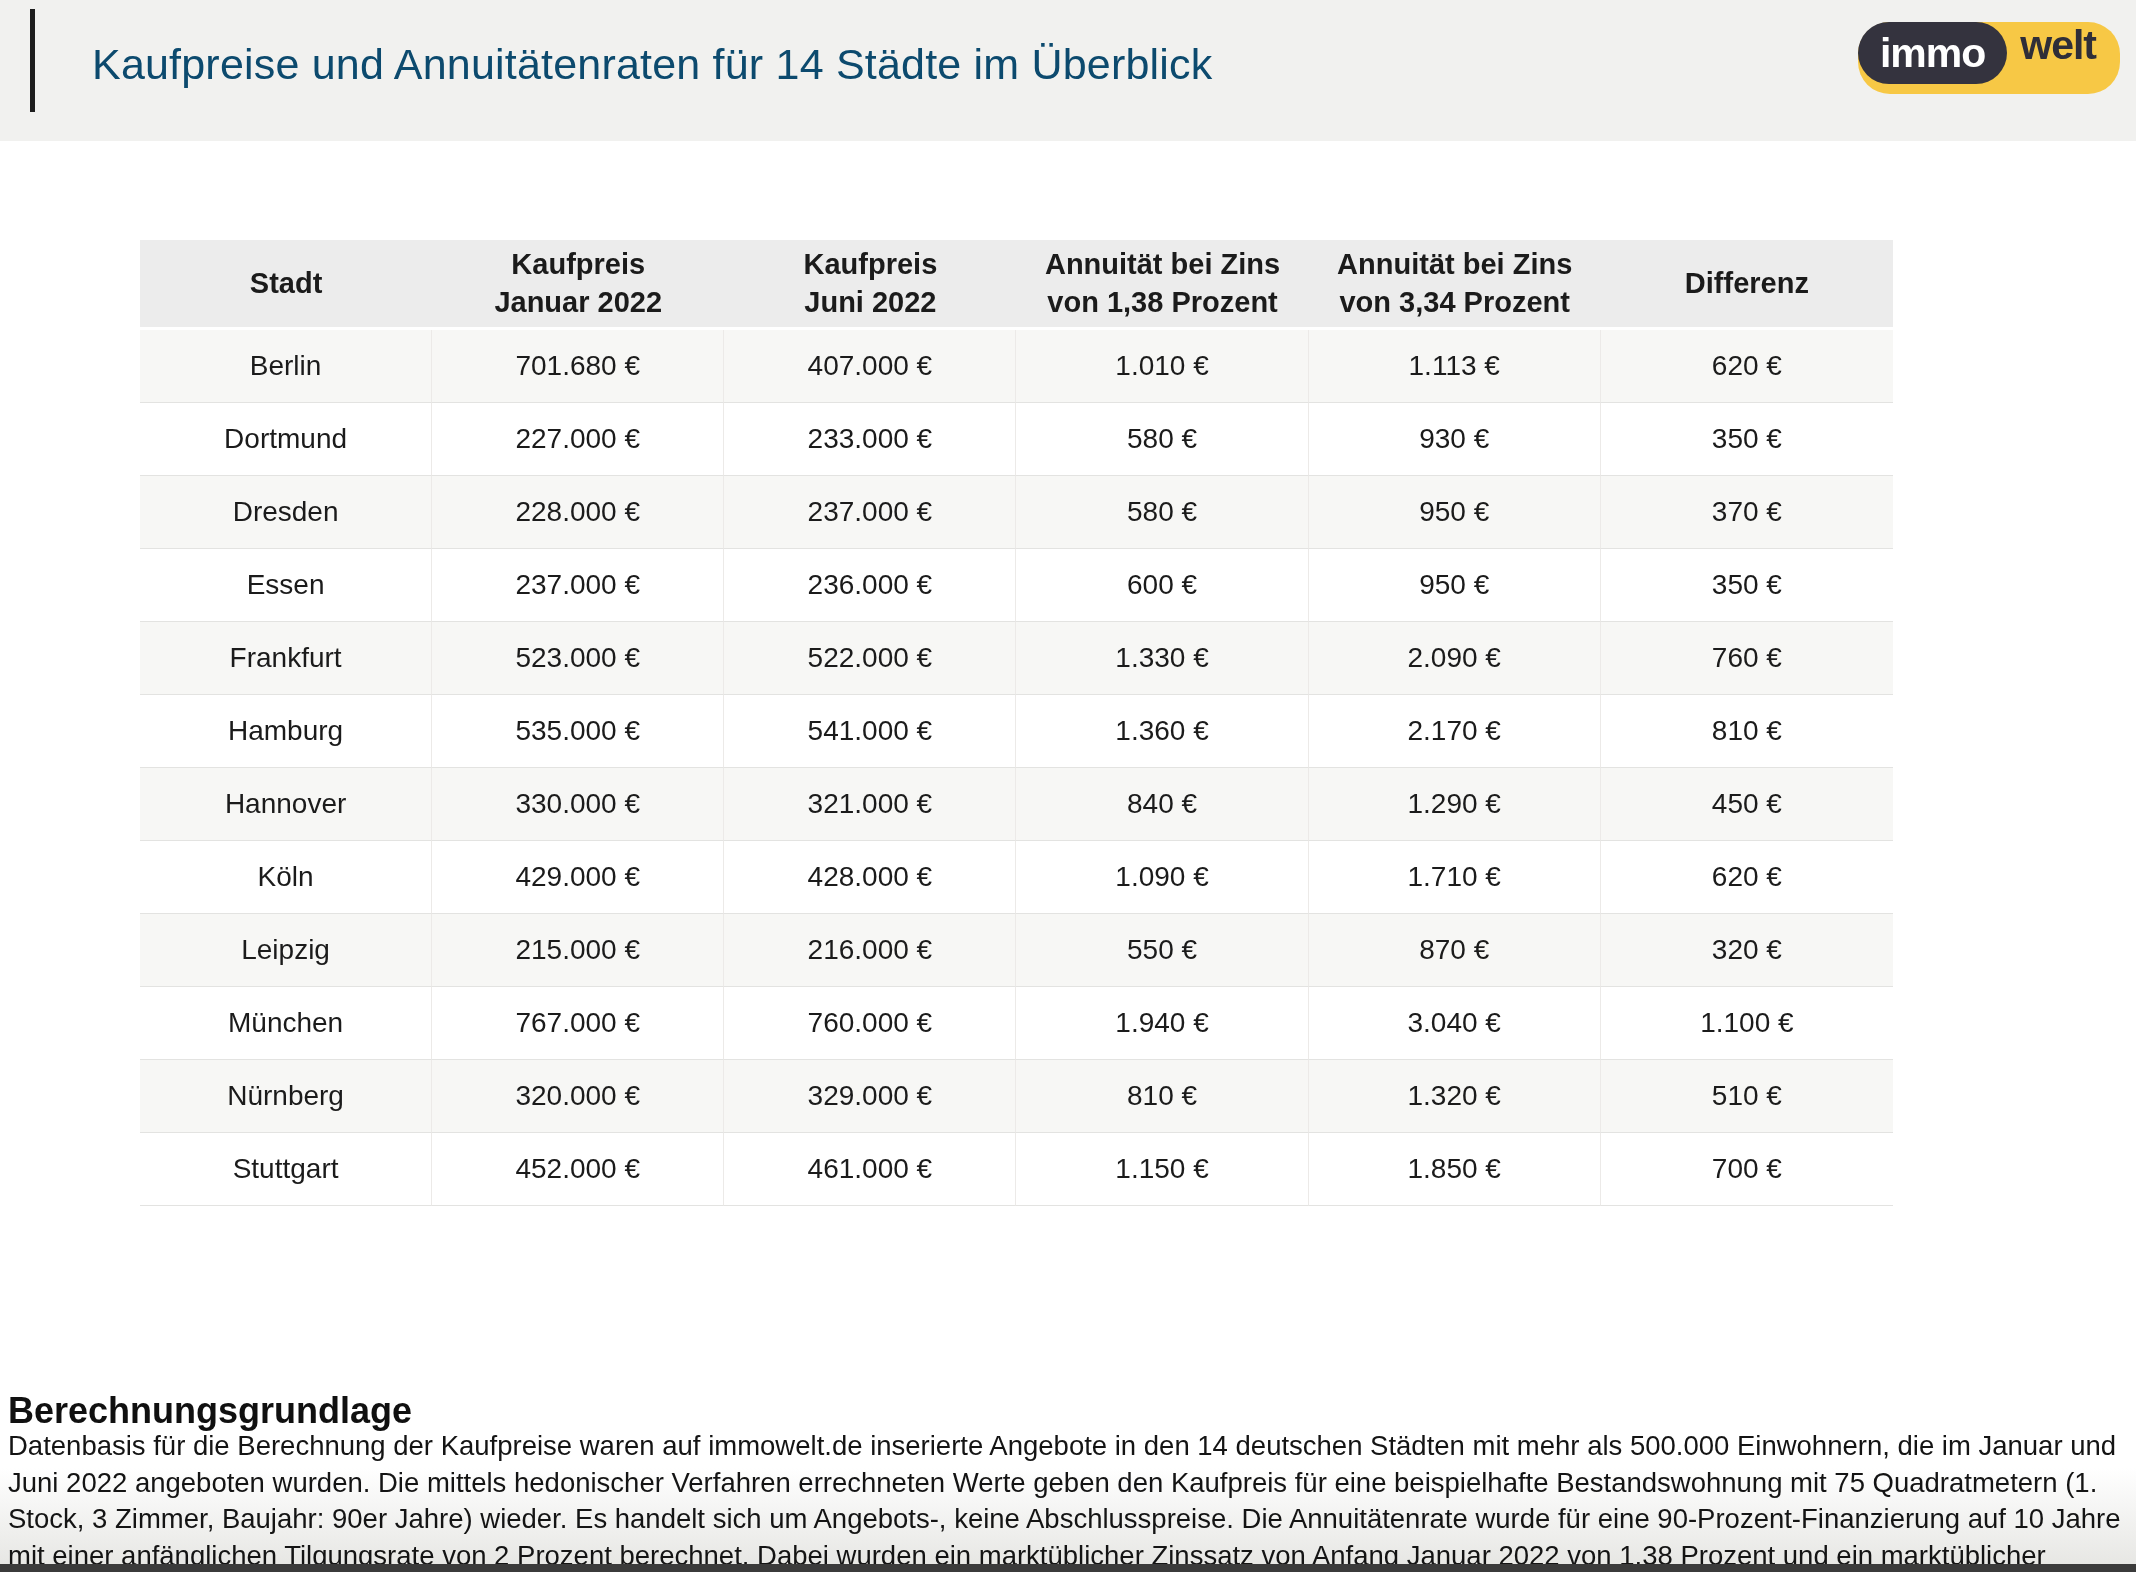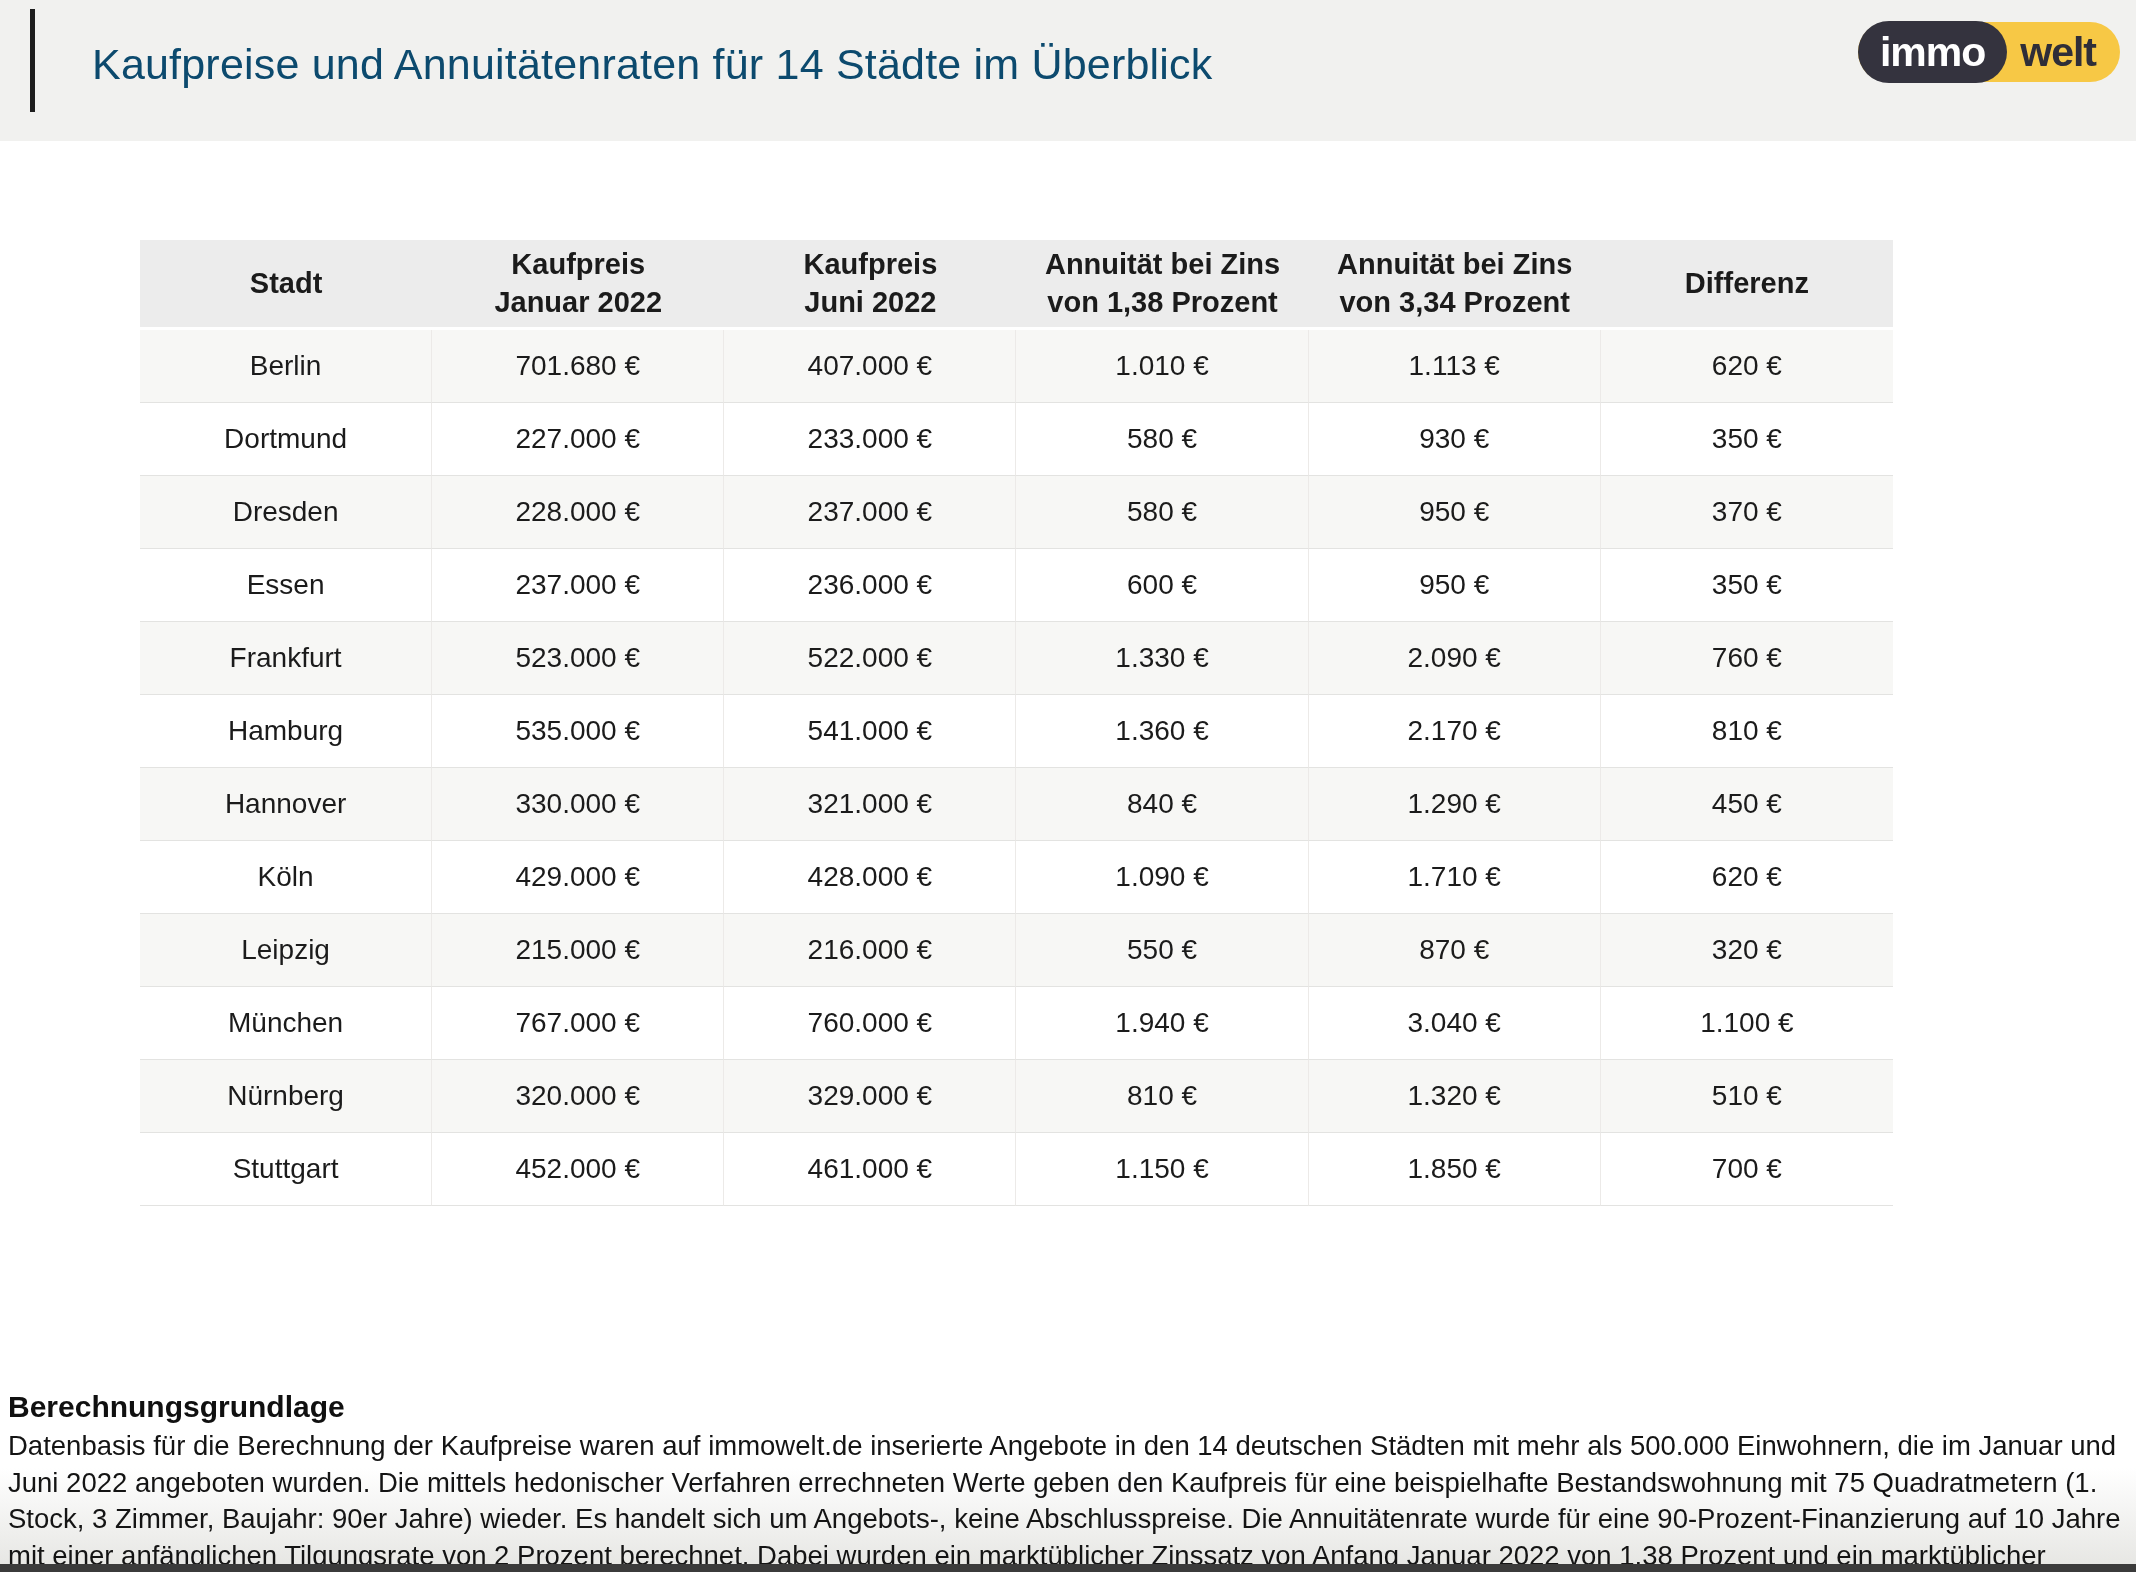--- a/index.html
+++ b/index.html
@@ -26,24 +26,24 @@
   .page-title {
     position: absolute; left: 88px; top: 36px;
     margin: 4px;
     font-size: 43px; font-weight: 400;
     color: #0c4a6e;
     letter-spacing: 0.2px;
     white-space: nowrap;
   }
   .logo {
     position: absolute; right: 16px; top: 22px;
-    height: 60px;
+    height: 72px;
     background: #f7c845;
     border-radius: 32px;
-    display: flex; align-items: center;
+    display: flex; align-items: flex-start;
     padding-right: 24px;
   }
   .logo-immo {
     background: #34333e;
     color: #ffffff;
     height: 62px;
     border-radius: 32px;
     display: flex; align-items: center; justify-content: center;
     padding: 0 22px;
     font-weight: bold; font-size: 41px;
@@ -89,21 +89,21 @@
   
   .bottom-gradient {
     position: absolute; left: 0; top: 1468px;
     width: 2136px; height: 96px;
     background: linear-gradient(180deg, rgba(255,255,255,0) 0%, #e7e7e4 100%);
     z-index: 0;
   }
   .footer-heading {
     position: absolute; left: 8px; top: 1390px;
     margin: 0;
-    font-size: 30px; font-weight: bold;
+    font-size: 36px; font-weight: bold;
     color: #101010;
     z-index: 1;
   }
   .footer-body {
     position: absolute; left: 8px; top: 1428px;
     width: 2122px;
     margin: 0;
     font-size: 27.5px; line-height: 36.5px;
     color: #141414;
     z-index: 1;

